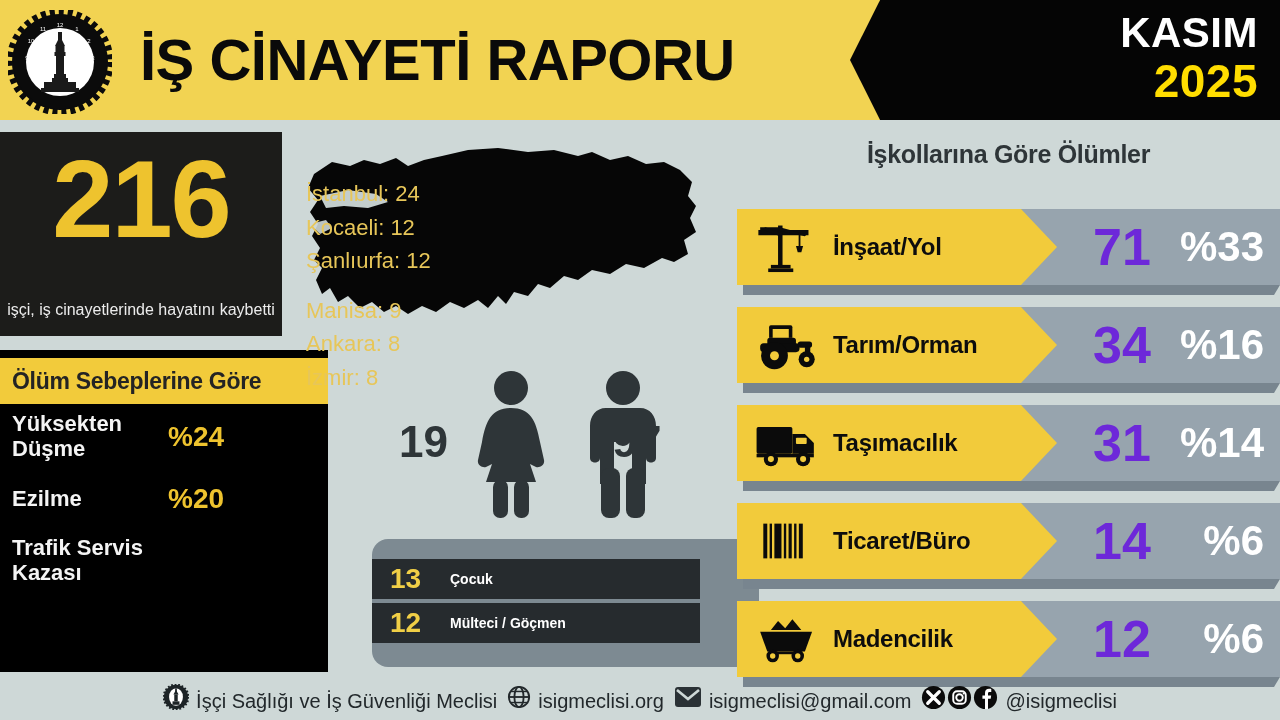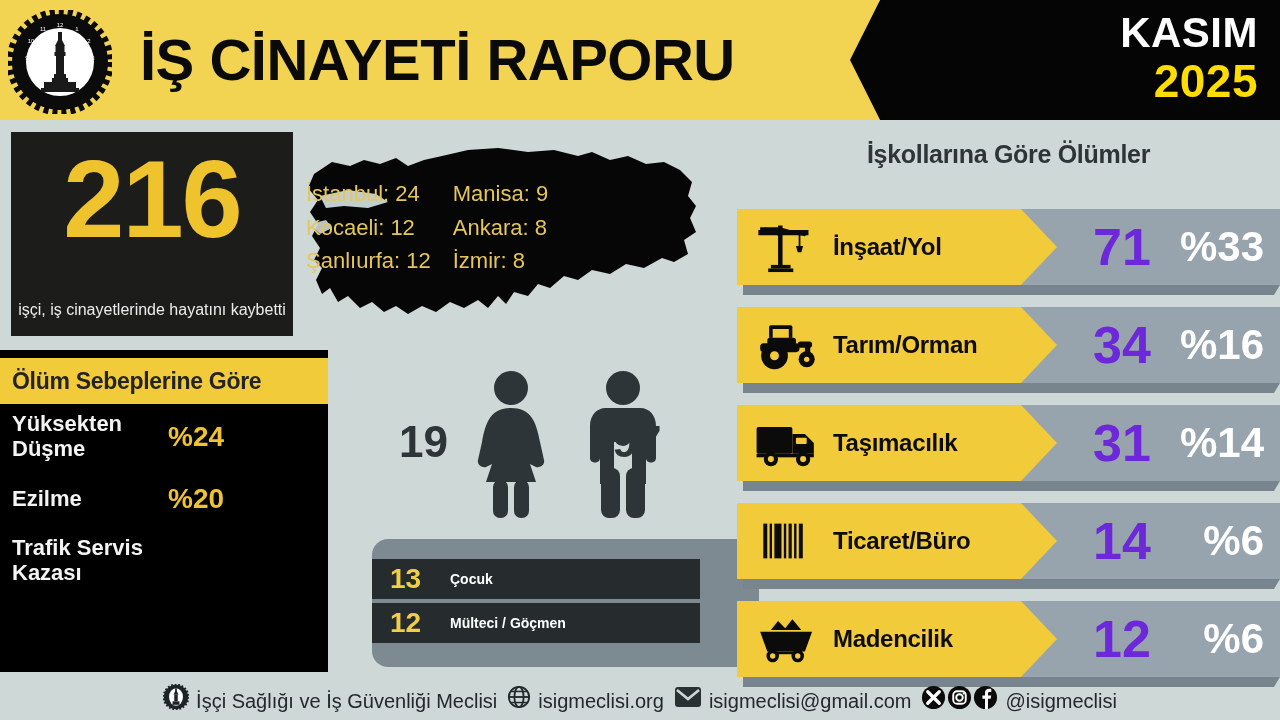--- a/index.html
+++ b/index.html
@@ -28,21 +28,21 @@
   #month{
     position:absolute;right:22px;top:12px;color:#ffffff;font-size:42px;
     font-weight:800;line-height:1;letter-spacing:0.5px;
   }
   #year{
     position:absolute;right:22px;top:58px;color:#ffdd00;font-size:46px;
     font-weight:800;line-height:1;letter-spacing:0.5px;
   }
 
   
-  #total-box{position:absolute;left:11px;top:132px;width:282px;height:204px;background:#1c1c1a;}
+  #total-box{position:absolute;left:0;top:132px;width:282px;height:204px;background:#1c1c1a;}
   #total-number{
     position:absolute;left:0;right:0;top:12px;text-align:center;
     font-size:110px;font-weight:800;color:#eec32e;line-height:1;letter-spacing:-2px;
   }
   #total-caption{
     position:absolute;left:0;right:0;bottom:16px;text-align:center;
     color:#ececec;font-size:16px;line-height:1.28;font-weight:500;
   }
 
   
@@ -53,21 +53,21 @@
     font-size:23px;font-weight:800;color:#242424;letter-spacing:-0.3px;
   }
   #causes-list{position:absolute;left:0;top:56px;width:337px;}
   .cause-row{display:flex;align-items:center;padding:6px 14px 6px 12px;min-height:62px;box-sizing:border-box;}
   .cause-label{flex:0 0 150px;color:#f4f4f4;font-size:22px;font-weight:700;line-height:1.12;}
   .cause-value{flex:1;text-align:left;color:#eec32e;font-size:28px;font-weight:800;line-height:1;padding-left:6px;}
 
   
   #map-wrap{position:absolute;left:292px;top:136px;width:420px;height:212px;}
   #map-svg{position:absolute;left:0;top:0;width:420px;height:212px;}
-  #map-stats{position:absolute;left:0;top:44px;width:420px;display:flex;gap:22px;padding-left:14px;box-sizing:border-box;}
+  #map-stats{position:absolute;left:0;top:44px;width:420px;display:flex;gap:22px;padding-left:14px;box-sizing:border-box;flex-direction:column;}
   .map-col{display:flex;flex-direction:column;gap:6px;}
   .map-line{color:#e7c659;font-size:22px;font-weight:500;white-space:nowrap;line-height:1.25;}
 
   
   #gender{position:absolute;left:368px;top:368px;width:330px;height:150px;}
   #fem-count{position:absolute;left:0;top:52px;width:80px;text-align:right;font-size:44px;font-weight:800;color:#2e3538;line-height:1;}
   #male-count{position:absolute;right:0;top:52px;width:110px;text-align:left;font-size:44px;font-weight:800;color:#2e3538;line-height:1;}
   #fem-fig{position:absolute;left:88px;top:0;width:110px;height:150px;}
   #male-fig{position:absolute;left:200px;top:0;width:110px;height:150px;}
 

